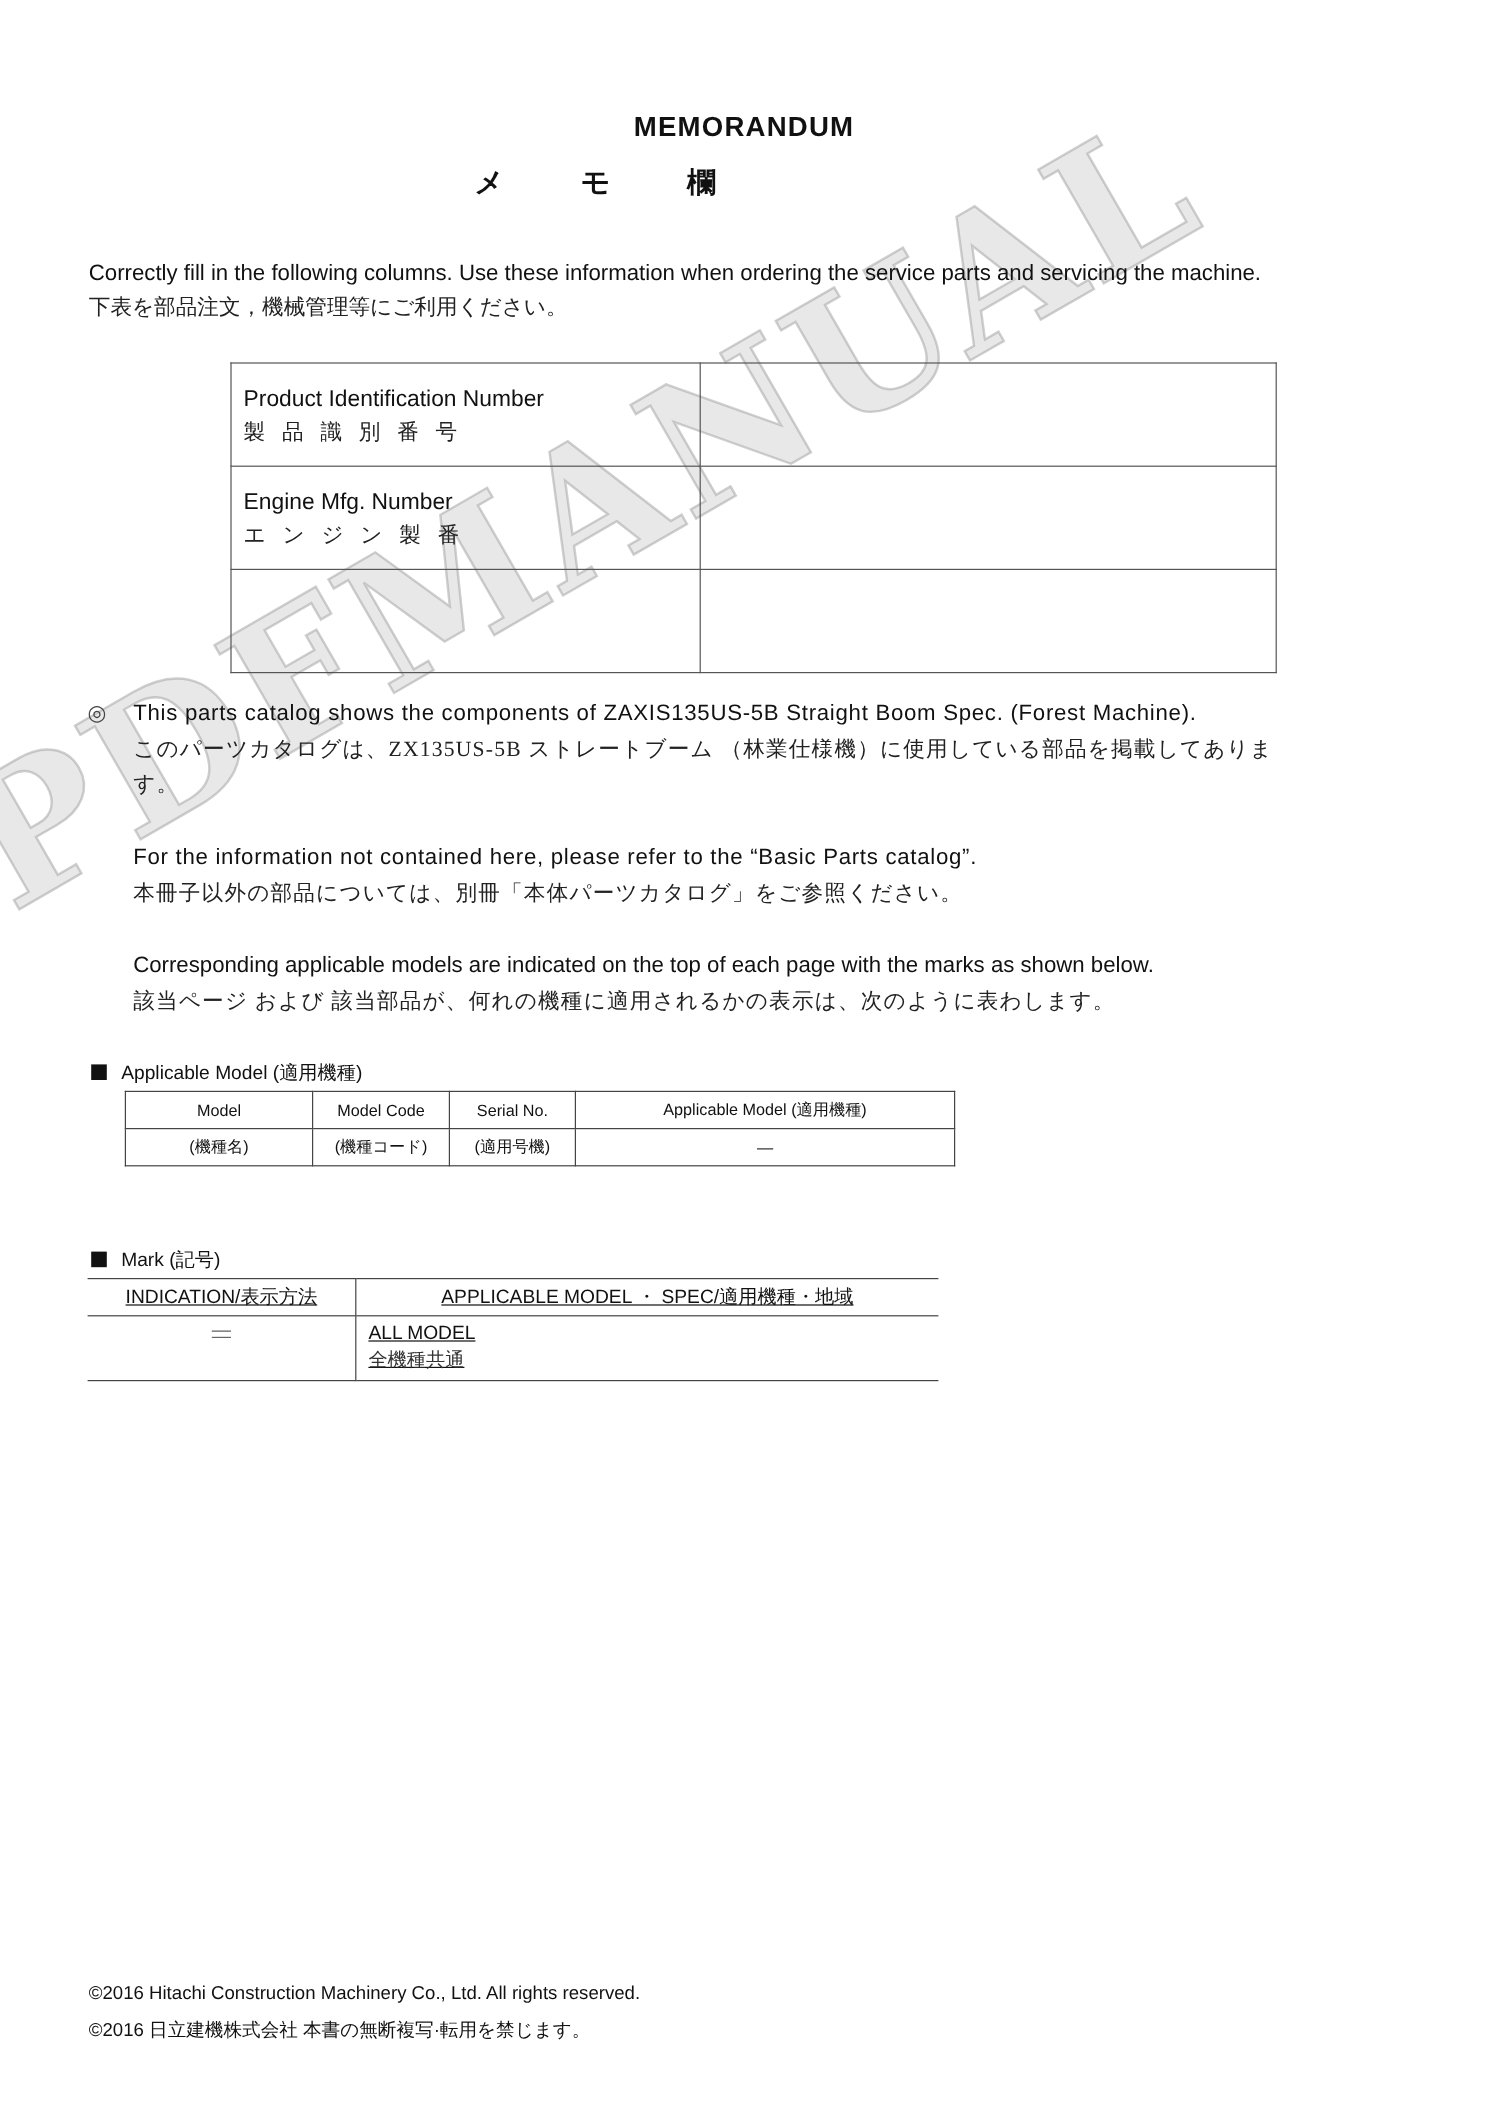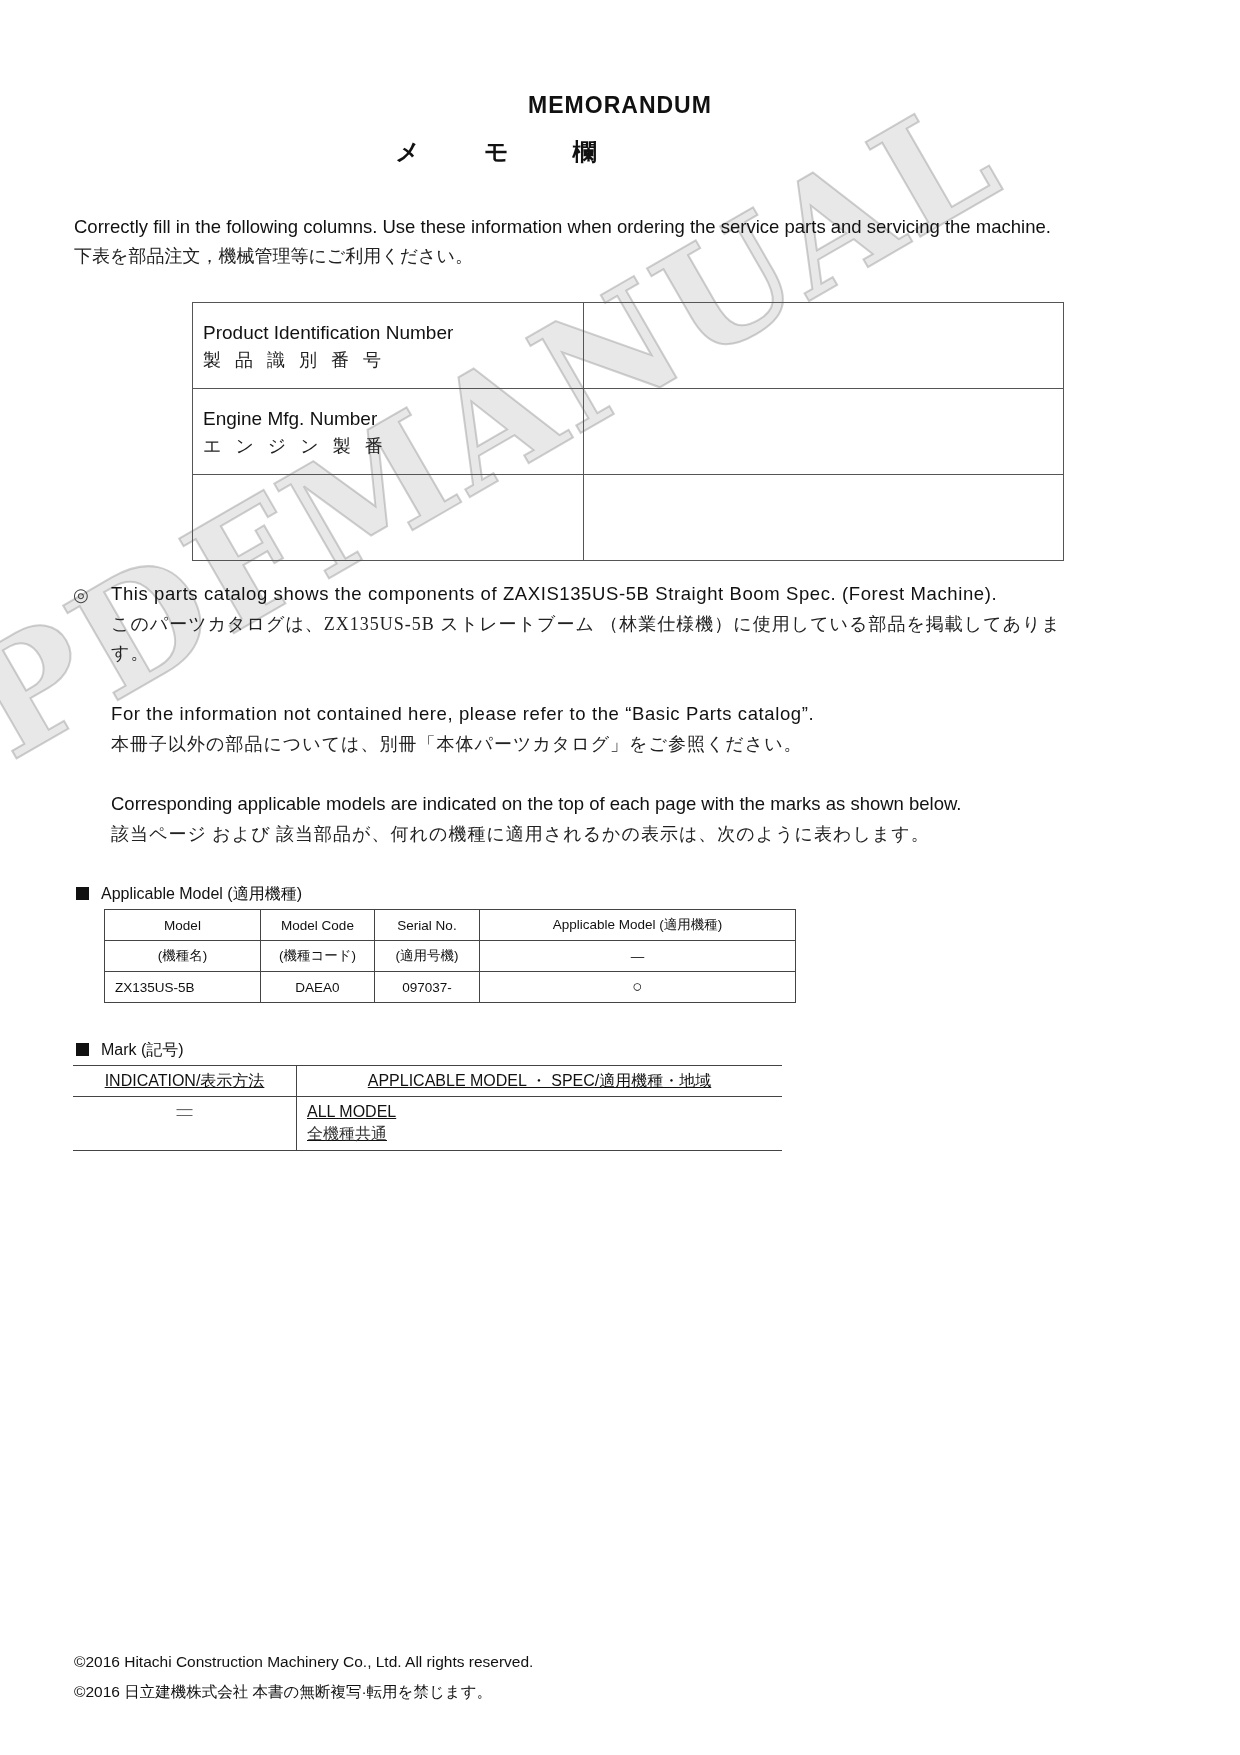--- a/index.html
+++ b/index.html
@@ -108,26 +108,20 @@
     <td style="width:113px">Model Code</td>
     <td style="width:104px">Serial No.</td>
     <td style="width:315px">Applicable Model (適用機種)</td>
   </tr>
   <tr>
     <td>(機種名)</td>
     <td>(機種コード)</td>
     <td>(適用号機)</td>
     <td>—</td>
   </tr>
-  <tr>
-    <td class="left">ZX135US-5B</td>
-    <td>DAEA0</td>
-    <td>097037-</td>
-    <td style="font-size:17px">○</td>
-  </tr>
 </tbody>
   </table>
 
 <div class="abs sec-head sec2">
   <span class="sq"></span><span>Mark (記号)</span>
 </div>
 <table class="mark">
   <tbody>
       <tr class="hd">
     <td class="c1">INDICATION/表示方法</td>

